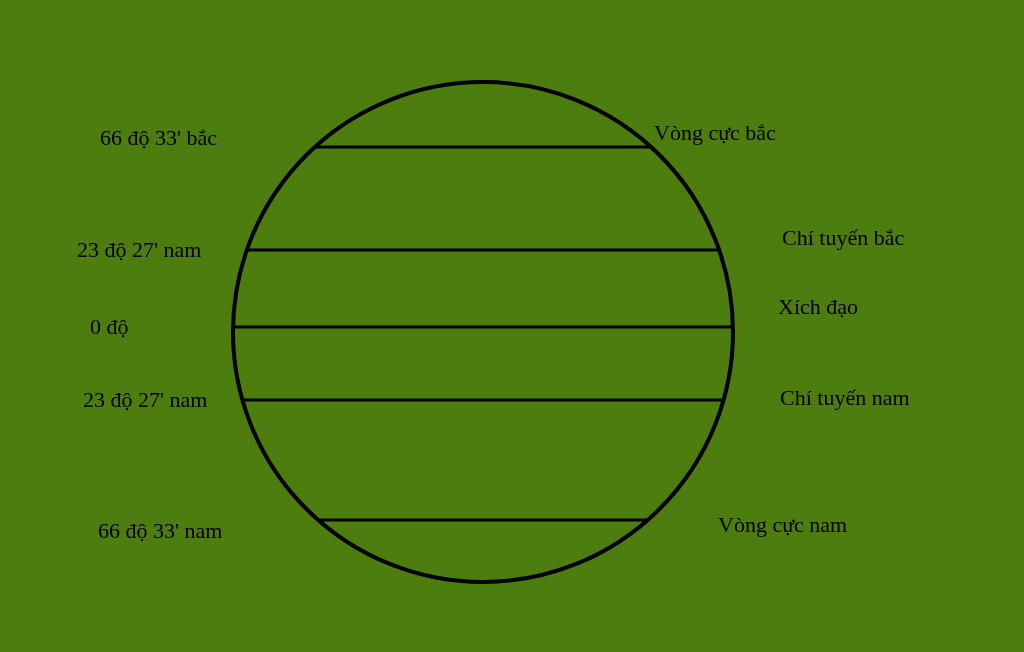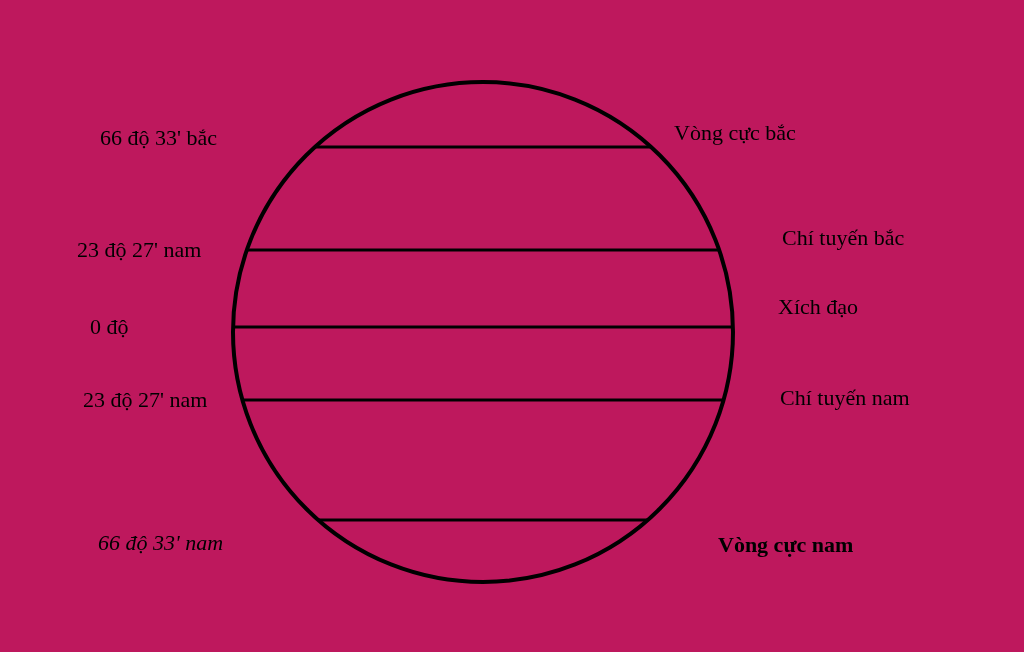--- a/index.html
+++ b/index.html
@@ -4,21 +4,21 @@
 <style>
   html, body {
     margin: 0;
     padding: 0;
     background: #ffffff;
   }
   .canvas {
     position: relative;
     width: 1024px;
     height: 652px;
-    background: #be185d;
+    background: #4d7c0f;
     overflow: hidden;
     font-family: "Liberation Serif", "DejaVu Serif", serif;
     color: #000000;
   }
   .diagram-svg {
     position: absolute;
     left: 0;
     top: 0;
     width: 1024px;
     height: 652px;
@@ -42,21 +42,21 @@
     <line x1="247" y1="250" x2="719" y2="250" stroke="#000000" stroke-width="3"></line>
     <line x1="233" y1="327" x2="733" y2="327" stroke="#000000" stroke-width="3"></line>
     <line x1="242" y1="400" x2="724" y2="400" stroke="#000000" stroke-width="3"></line>
     <line x1="318" y1="520" x2="648" y2="520" stroke="#000000" stroke-width="3"></line>
   </svg>
 
   <div class="lat-label" style="left:100px; top:125px;">66 độ 33' bắc</div>
   <div class="lat-label" style="left:77px; top:237px;">23 độ 27' nam</div>
   <div class="lat-label" style="left:90px; top:314px;">0 độ</div>
   <div class="lat-label" style="left:83px; top:387px;">23 độ 27' nam</div>
-  <div class="lat-label" style="left:98px; top:530px;font-style:italic;">66 độ 33' nam</div>
+  <div class="lat-label" style="left:98px; top:518px;">66 độ 33' nam</div>
 
-  <div class="lat-label" style="left:674px; top:120px;">Vòng cực bắc</div>
+  <div class="lat-label" style="left:654px; top:120px;">Vòng cực bắc</div>
   <div class="lat-label" style="left:782px; top:225px;">Chí tuyến bắc</div>
   <div class="lat-label" style="left:778px; top:294px;">Xích đạo</div>
   <div class="lat-label" style="left:780px; top:385px;">Chí tuyến nam</div>
-  <div class="lat-label" style="left:718px; top:532px;font-weight:bold;">Vòng cực nam</div>
+  <div class="lat-label" style="left:718px; top:512px;">Vòng cực nam</div>
 
 </div>
 
 </body></html>

